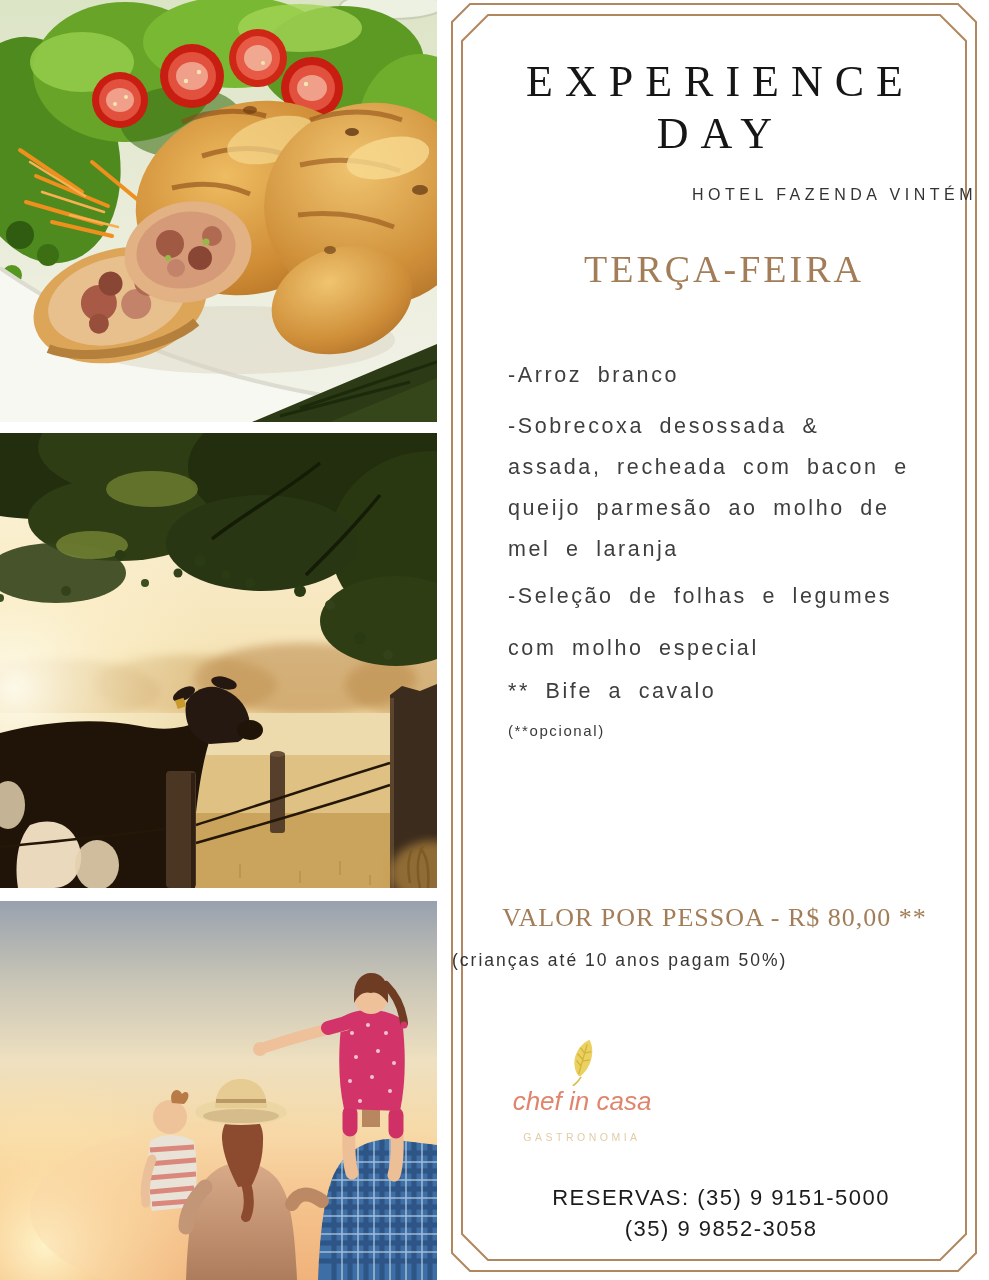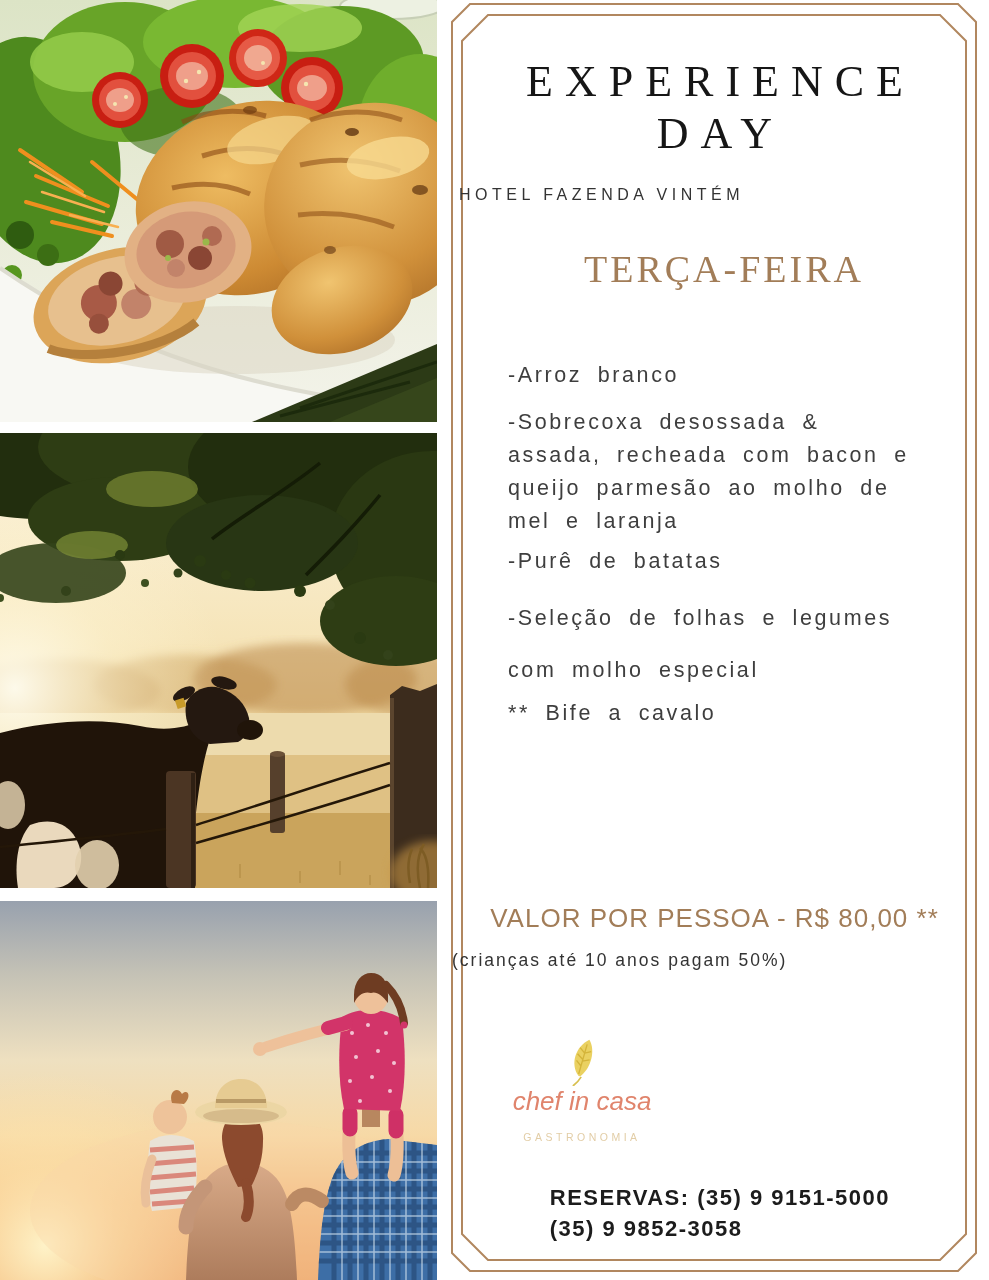--- a/index.html
+++ b/index.html
@@ -15,50 +15,50 @@
   .photo1{top:0;height:422px}
   .photo2{top:433px;height:455px}
   .photo3{top:901px;height:379px}
   .frame{position:absolute;left:0;top:0;width:989px;height:1280px;pointer-events:none}
 
   .card{position:absolute;left:452px;top:0;width:525px;height:1280px}
   .card > div{position:absolute}
   .title{top:56px;left:0;width:100%;text-align:center;color:var(--ink);
          font-family:"Liberation Serif",serif;font-size:44px;line-height:52px;
          letter-spacing:12px;padding-left:12px;font-weight:400}
-  .subtitle{top:186px;left:0;width:100%;text-align:left;color:#333;
+  .subtitle{top:186px;left:0;width:100%;text-align:right;color:#333;
             font-size:16px;letter-spacing:4.5px;padding-left:7px}
   .day-heading{top:247px;left:8px;width:100%;text-align:center;color:var(--accent);
                font-family:"Liberation Serif",serif;font-size:38px;letter-spacing:3px;padding-left:3px}
   .menu{top:360px;left:56px;width:416px;color:var(--text)}
   .menu-item{white-space:pre-line;font-size:21.5px;line-height:30px;
              letter-spacing:2.6px;word-spacing:7px;margin-bottom:16px}
-  .menu-item.multi{line-height:33px;margin-bottom:8px}
+  .menu-item.multi{line-height:41px;margin-bottom:0}
   .menu-item.loose{line-height:52px;margin-bottom:2px}
   .menu-note{font-size:15px;letter-spacing:1.6px;margin-top:2px;color:#3a3a3a}
   .price{top:903px;left:0;width:100%;text-align:center;color:var(--accent);
-         font-family:Liberation Sans, sans-serif;font-size:26px;letter-spacing:1px}
+         font-family:Liberation Serif, serif;font-size:26px;letter-spacing:1px}
   .price-note{top:950px;left:0;width:100%;text-align:left;color:#333;
               font-size:17.5px;letter-spacing:2px}
   .chef-logo{top:1036px;left:45px;width:170px;text-align:center}
   .chef-feather{width:34px;height:50px;margin:0 auto;display:block}
   .chef-name{font-family:Liberation Sans, sans-serif;font-style:italic;font-size:26px;
              color:var(--coral);margin-top:0}
   .chef-tagline{font-size:10.5px;letter-spacing:3.5px;color:var(--tagline);margin-top:14px}
   .plaque{top:1046px;left:238px;width:206px;height:64px}
   .plaque-bg{position:absolute;inset:0;width:100%;height:100%}
   .plaque-name{position:absolute;top:7px;left:0;width:100%;text-align:center;
                font-family:"Liberation Serif",serif;font-size:24px;letter-spacing:7px;
                padding-left:7px;color:var(--plaque-ink)}
   .plaque-swoosh{position:absolute;top:36px;left:13px;width:180px;height:10px}
   .plaque-sub{position:absolute;top:42px;left:0;width:100%;text-align:center;
               font-family:"Liberation Serif",serif;font-size:12.5px;letter-spacing:4.5px;
               padding-left:4.5px;color:#54483a}
-  .reservations{top:1182px;right:87px;text-align:left;color:#1c1c1c;
-                font-size:22px;line-height:31px;font-weight:bold;letter-spacing:1.5px}
+  .reservations{top:1182px;right:87px;text-align:center;color:#1c1c1c;
+                font-size:22px;line-height:31px;font-weight:normal;letter-spacing:1.5px}
 </style>
 </head>
 <body>
 
 <div class="page">
 
   <div class="photo photo1">
     <svg viewBox="0 0 437 422" preserveAspectRatio="none">
       <defs>
         <linearGradient id="p1bg" x1="0" y1="0" x2="0" y2="1">
@@ -376,24 +376,24 @@
     <div class="subtitle">HOTEL FAZENDA VINTÉM</div>
     <div class="day-heading">TERÇA-FEIRA</div>
 
     <div class="menu">
 
     <div class="menu-item">-Arroz branco</div>
         <div class="menu-item multi">-Sobrecoxa desossada &amp;
 assada, recheada com bacon e
 queijo parmesão ao molho de
 mel e laranja</div>
-        <div class="menu-item">-Purê de batatas</div>
         <div class="menu-item loose">-Seleção de folhas e legumes
 com molho especial</div>
         <div class="menu-item">** Bife a cavalo</div>
+        <div class="menu-note">(**opcional)</div>
       </div>
 
     <div class="price">VALOR POR PESSOA - R$ 80,00 **</div>
     <div class="price-note">(crianças até 10 anos pagam 50%)</div>
 
     <div class="chef-logo">
       <svg class="chef-feather" viewBox="0 0 40 60">
         <g transform="rotate(16 20 28)">
           <path d="M21,48 C8,37 8,16 22,3 C33,13 33,35 25,46 C24,48 22,49 21,48 Z" fill="#e9cf58" opacity=".95"></path>
           <path d="M21,46 L21,9 M21,20 L14,15 M21,28 L13,23 M21,36 L14,31 M21,20 L28,16 M21,30 L29,26" stroke="#d4b43a" stroke-width="1.6" fill="none"></path>

